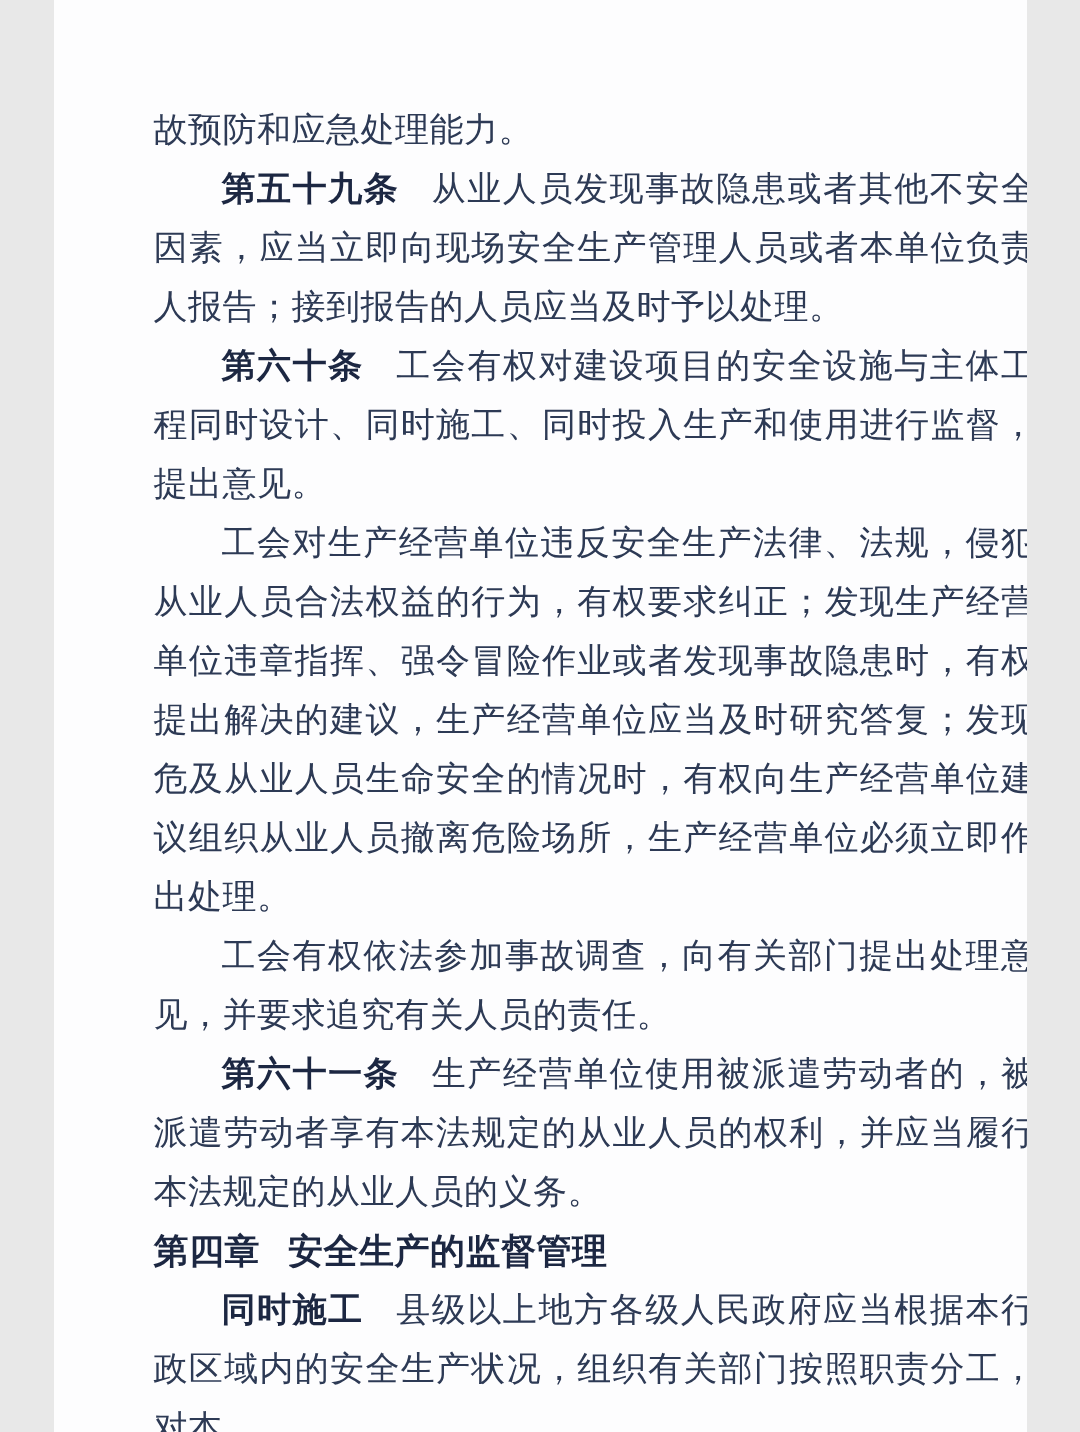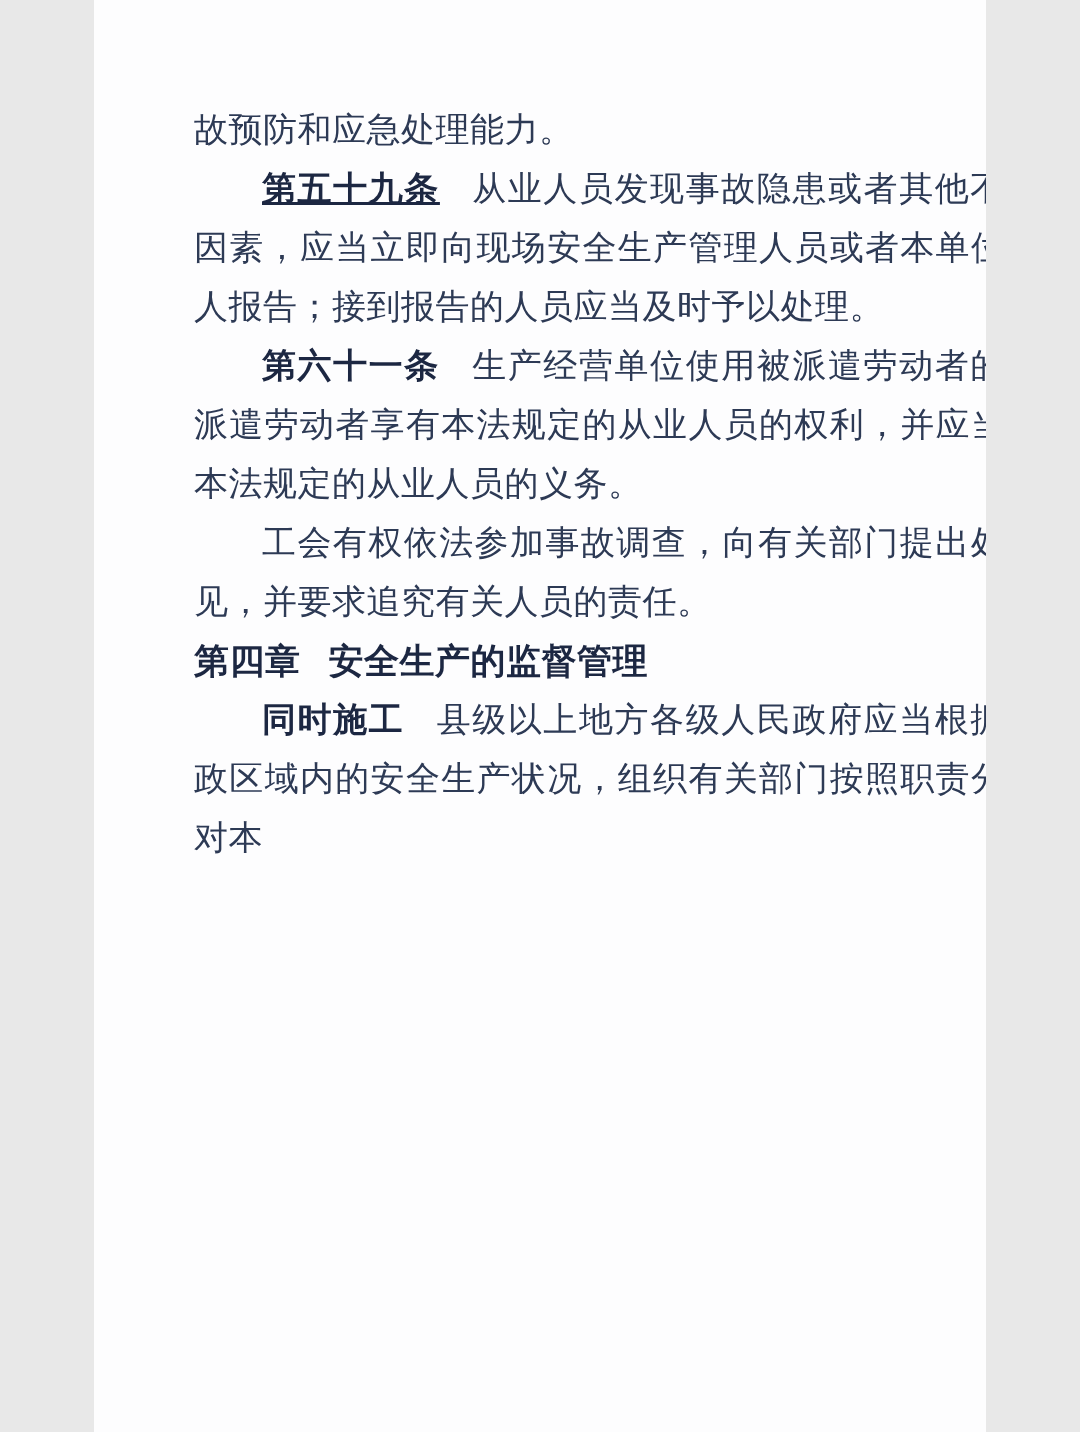--- a/index.html
+++ b/index.html
@@ -2,21 +2,21 @@
 <html><head>
 <meta charset="utf-8">
 <style>
   html, body {
     margin: 0;
     padding: 0;
     background: #e8e8e8;
   }
   .page {
     position: relative;
-    width: 892px;
+    width: 973px;
     height: 1432px;
     margin: 0 auto;
     background: #fdfdfe;
     overflow: hidden;
     box-sizing: border-box;
     padding: 100px 98px 0 100px;
     font-family: "Liberation Serif", "DejaVu Serif", serif;
   }
   .doc-body {
     width: 882px;
@@ -54,19 +54,21 @@
   p.chapter .lead {
     margin-right: 0.8em;
   }
 </style>
 </head>
 <body>
 
 <div class="page" style="background: rgb(253, 253, 254);">
   <div class="doc-body" id="doc-body">
       <p class="para" style="color: rgb(45, 58, 85);"><span>故预防和应急处理能力。</span></p>
-      <p class="para indent" style="color: rgb(45, 58, 85);"><span class="lead" style="color: rgb(28, 39, 66); text-decoration: underline;">第五十九条</span><span>从业人员发现事故隐患或者其他不安全因素，应当立即向现场安全生产管理人员或者本单位负责人报告；接到报告的人员应当及时予以处理。</span></p>
+      <p class="para indent" style="color: rgb(45, 58, 85);"><span class="lead" style="color: rgb(28, 39, 66);">第五十九条</span><span>从业人员发现事故隐患或者其他不安全因素，应当立即向现场安全生产管理人员或者本单位负责人报告；接到报告的人员应当及时予以处理。</span></p>
+      <p class="para indent" style="color: rgb(45, 58, 85);"><span class="lead" style="color: rgb(28, 39, 66);">第六十条</span><span>工会有权对建设项目的安全设施与主体工程同时设计、同时施工、同时投入生产和使用进行监督，提出意见。</span></p>
+      <p class="para indent" style="color: rgb(45, 58, 85);"><span>工会对生产经营单位违反安全生产法律、法规，侵犯从业人员合法权益的行为，有权要求纠正；发现生产经营单位违章指挥、强令冒险作业或者发现事故隐患时，有权提出解决的建议，生产经营单位应当及时研究答复；发现危及从业人员生命安全的情况时，有权向生产经营单位建议组织从业人员撤离危险场所，生产经营单位必须立即作出处理。</span></p>
+      <p class="para indent" style="color: rgb(45, 58, 85);"><span>工会有权依法参加事故调查，向有关部门提出处理意见，并要求追究有关人员的责任。</span></p>
       <p class="para indent" style="color: rgb(45, 58, 85);"><span class="lead" style="color: rgb(28, 39, 66);">第六十一条</span><span>生产经营单位使用被派遣劳动者的，被派遣劳动者享有本法规定的从业人员的权利，并应当履行本法规定的从业人员的义务。</span></p>
-      <p class="para indent" style="color: rgb(45, 58, 85);"><span>工会有权依法参加事故调查，向有关部门提出处理意见，并要求追究有关人员的责任。</span></p>
       <p class="chapter" style="color: rgb(28, 39, 66);"><span class="lead" style="color: rgb(28, 39, 66);">第四章</span><span>安全生产的监督管理</span></p>
       <p class="para indent" style="color: rgb(45, 58, 85);"><span class="lead" style="color: rgb(28, 39, 66);">同时施工</span><span>县级以上地方各级人民政府应当根据本行政区域内的安全生产状况，组织有关部门按照职责分工，对本</span></p>
     </div>
 </div>
 
 </body></html>

